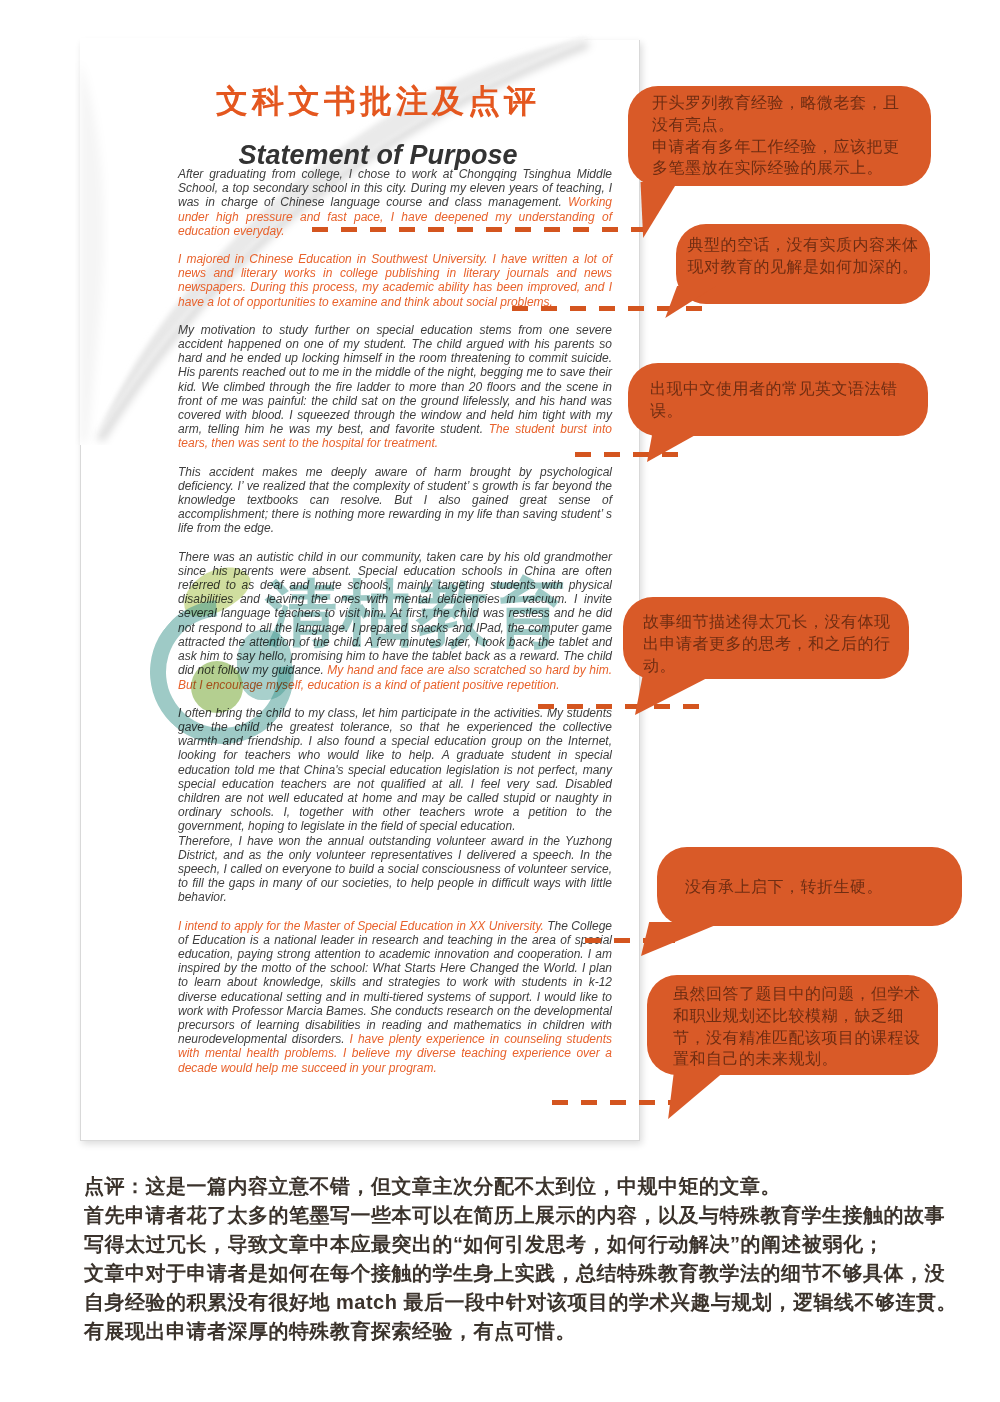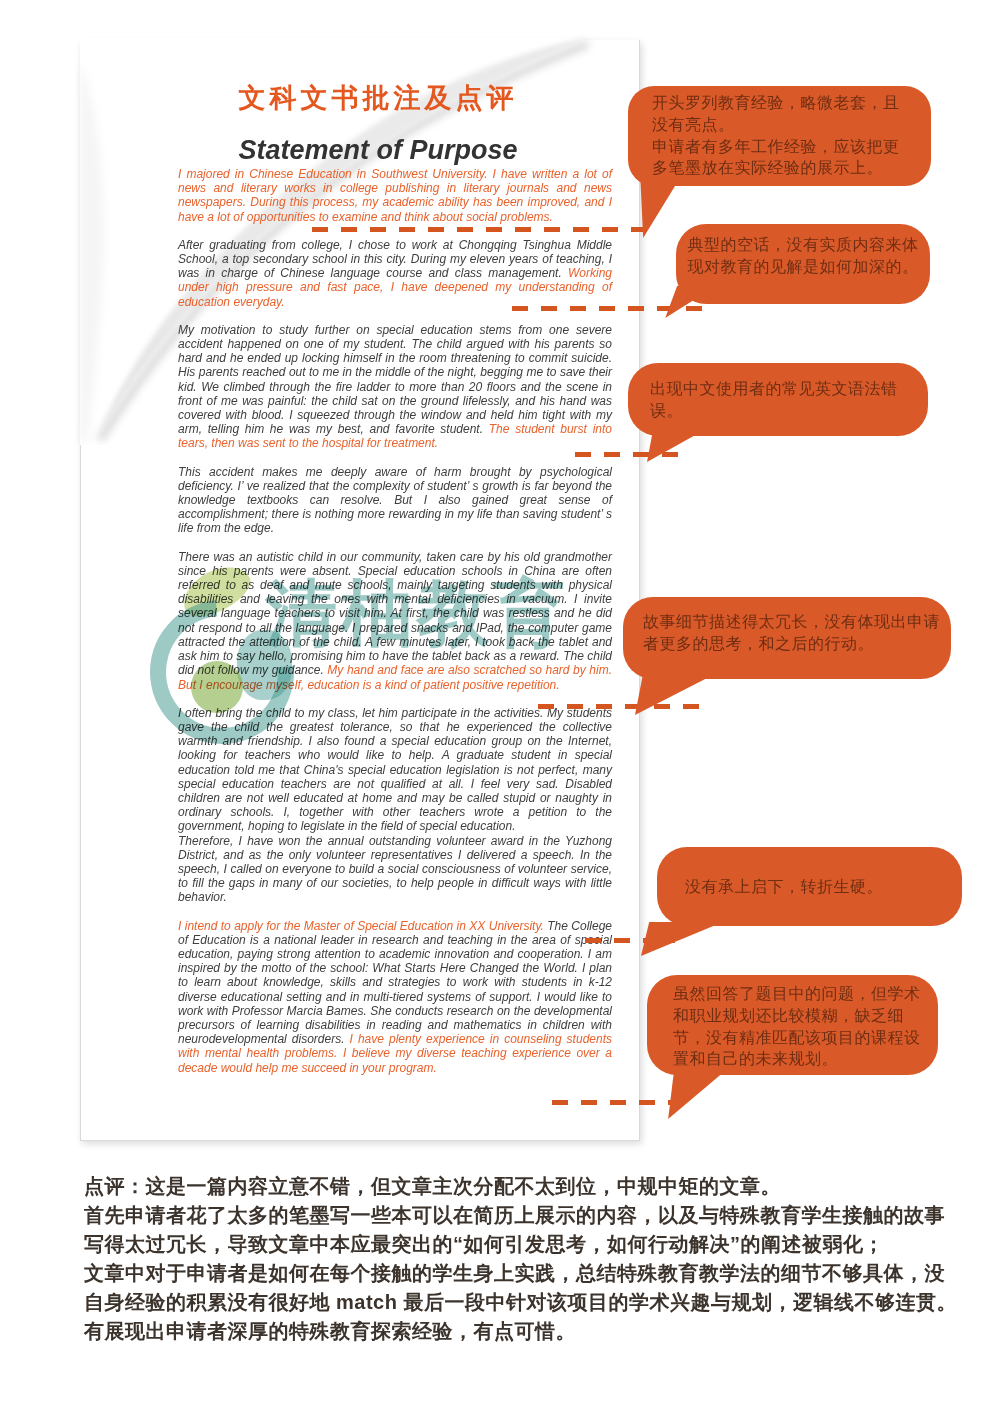--- a/index.html
+++ b/index.html
@@ -13,21 +13,21 @@
   
   .paper{
     position:absolute;left:80px;top:40px;width:558px;height:1100px;background:#fff;
     border:1px solid #d9d9d9;border-top:none;
     box-shadow:2px 3px 7px rgba(0,0,0,0.14);z-index:1;
   }
   
   .curl{position:absolute;left:0;top:0;z-index:2;pointer-events:none;}
   
   .header{position:absolute;left:128px;top:84px;width:500px;text-align:center;z-index:3;}
-  .title-cn{font-size:27px;font-weight:bold;letter-spacing:4px;color:var(--accent);line-height:1.1;}
+  .title-cn{font-size:32px;font-weight:bold;letter-spacing:4px;color:var(--accent);line-height:1.1;}
   .subtitle-en{font-size:27px;font-weight:bold;font-style:italic;color:#333;margin-top:21px;letter-spacing:0;}
   
   .essay{
     position:absolute;left:178px;top:167px;width:434px;z-index:3;
     font-size:12px;line-height:14.2px;font-style:italic;color:var(--body-text);
     text-align:justify;
   }
   .essay p{margin:0 0 14px 0;white-space:pre-line;}
   .seg-accent{color:var(--accent-text);}
   
@@ -39,27 +39,27 @@
   .d4{left:538px;top:704px;width:165px;}
   .d5{left:585px;top:938px;width:90px;}
   .d6{left:552px;top:1100px;width:138px;}
   
   .bubble{
     position:absolute;background:var(--bubble);color:var(--bubble-text);
     border-radius:30px;font-size:16px;line-height:21.8px;z-index:5;
     white-space:pre-line;box-sizing:border-box;letter-spacing:0.5px;
   }
   .tail{position:absolute;background:var(--bubble);z-index:5;}
-  .b1{left:628px;top:86px;width:303px;height:100px;padding:6px 16px 0 24px;border-radius:26px;}
+  .b1{left:628px;top:86px;width:303px;height:100px;padding:6px 16px 0 24px;}
   .t1{left:637px;top:182px;width:44px;height:56px;clip-path:polygon(8% 0,92% 0,14% 100%);}
   .b2{left:676px;top:224px;width:254px;height:80px;padding:10px 10px 0 10px;text-align:center;}
   .t2{left:662px;top:286px;width:54px;height:32px;clip-path:polygon(28% 0,100% 0,6% 100%);}
   .b3{left:628px;top:363px;width:300px;height:73px;padding:0 2px 0 22px;display:flex;align-items:center;}
   .t3{left:647px;top:432px;width:56px;height:30px;clip-path:polygon(10% 0,96% 0,0 100%);}
-  .b4{left:623px;top:597px;width:328px;height:82px;padding:14px 8px 0 20px;}
+  .b4{left:623px;top:597px;width:286px;height:82px;padding:14px 8px 0 20px;}
   .t4{left:635px;top:675px;width:78px;height:40px;clip-path:polygon(10% 0,100% 0,0 100%);}
   .b5{left:628px;top:847px;width:305px;height:79px;padding:0 4px 0 28px;display:flex;align-items:center;margin-left:29px;}
   .t5{left:641px;top:922px;width:82px;height:34px;clip-path:polygon(10% 0,100% 0,0 100%);}
   .b6{left:647px;top:975px;width:291px;height:100px;padding:8px 16px 0 26px;}
   .t6{left:667px;top:1071px;width:58px;height:48px;clip-path:polygon(12% 0,100% 0,2% 100%);}
   
   .watermark{position:absolute;left:85px;top:555px;width:560px;height:200px;z-index:6;
     pointer-events:none;mix-blend-mode:multiply;}
   .wm-chars{position:absolute;left:180px;top:22px;font-size:72px;font-weight:bold;
     color:var(--wm);letter-spacing:4px;line-height:1;white-space:nowrap;}
@@ -106,22 +106,22 @@
 
     <path d="M80,60 C120,180 100,320 88,440 L80,445 L80,60 Z" fill="rgba(0,0,0,0.04)" filter="url(#softer)"></path>
   </svg>
 
   <div class="header">
     <div class="title-cn">文科文书批注及点评</div>
     <div class="subtitle-en">Statement of Purpose</div>
   </div>
 
   <div class="essay" id="essay-col">
+      <p><span class="seg-body">After graduating from college, I chose to work at Chongqing Tsinghua Middle School, a top secondary school in this city. During my eleven years of teaching, I was in charge of Chinese language course and class management. </span><span class="seg-accent">Working under high pressure and fast pace, I have deepened my understanding of education everyday.</span></p>
       <p><span class="seg-accent">I majored in Chinese Education in Southwest University. I have written a lot of news and literary works in college publishing in literary journals and news newspapers. During this process, my academic ability has been improved, and I have a lot of opportunities to examine and think about social problems.</span></p>
-      <p><span class="seg-body">After graduating from college, I chose to work at Chongqing Tsinghua Middle School, a top secondary school in this city. During my eleven years of teaching, I was in charge of Chinese language course and class management. </span><span class="seg-accent">Working under high pressure and fast pace, I have deepened my understanding of education everyday.</span></p>
       <p><span class="seg-body">My motivation to study further on special education stems from one severe accident happened on one of my student. The child argued with his parents so hard and he ended up locking himself in the room threatening to commit suicide. His parents reached out to me in the middle of the night, begging me to save their kid. We climbed through the fire ladder to more than 20 floors and the scene in front of me was painful: the child sat on the ground lifelessly, and his hand was covered with blood. I squeezed through the window and held him tight with my arm, telling him he was my best, and favorite student. </span><span class="seg-accent">The student burst into tears, then was sent to the hospital for treatment.</span></p>
       <p><span class="seg-body">This accident makes me deeply aware of harm brought by psychological deficiency. I’ ve realized that the complexity of student’ s growth is far beyond the knowledge textbooks can resolve. But I also gained great sense of accomplishment; there is nothing more rewarding in my life than saving student’ s life from the edge.</span></p>
       <p><span class="seg-body">There was an autistic child in our community, taken care by his old grandmother since his parents were absent. Special education schools in China are often referred to as deaf and mute schools, mainly targeting students with physical disabilities and leaving the ones with mental deficiencies in vacuum. I invite several language teachers to visit him. At first, the child was restless and he did not respond to all the language. I prepared snacks and IPad, the computer game attracted the attention of the child. A few minutes later, I took back the tablet and ask him to say hello, promising him to have the tablet back as a reward. The child did not follow my guidance. </span><span class="seg-accent">My hand and face are also scratched so hard by him. But I encourage myself, education is a kind of patient positive repetition.</span></p>
       <p><span class="seg-body">I often bring the child to my class, let him participate in the activities. My students gave the child the greatest tolerance, so that he experienced the collective warmth and friendship. I also found a special education group on the Internet, looking for teachers who would like to help. A graduate student in special education told me that China's special education legislation is not perfect, many special education teachers are not qualified at all. I feel very sad. Disabled children are not well educated at home and may be called stupid or naughty in ordinary schools. I, together with other teachers wrote a petition to the government, hoping to legislate in the field of special education.
 Therefore, I have won the annual outstanding volunteer award in the Yuzhong District, and as the only volunteer representatives I delivered a speech. In the speech, I called on everyone to build a social consciousness of volunteer service, to fill the gaps in many of our societies, to help people in difficult ways with little behavior.</span></p>
       <p><span class="seg-accent">I intend to apply for the Master of Special Education in XX University. </span><span class="seg-body">The College of Education is a national leader in research and teaching in the area of special education, paying strong attention to academic innovation and cooperation. I am inspired by the motto of the school: What Starts Here Changed the World. I plan to learn about knowledge, skills and strategies to work with students in k-12 diverse educational setting and in multi-tiered systems of support. I would like to work with Professor Marcia Bames. She conducts research on the developmental precursors of learning disabilities in reading and mathematics in children with neurodevelopmental disorders. </span><span class="seg-accent">I have plenty experience in counseling students with mental health problems. I believe my diverse teaching experience over a decade would help me succeed in your program.</span></p>
     </div>
 
   <div class="dash d1"></div>
   <div class="dash d2"></div>

